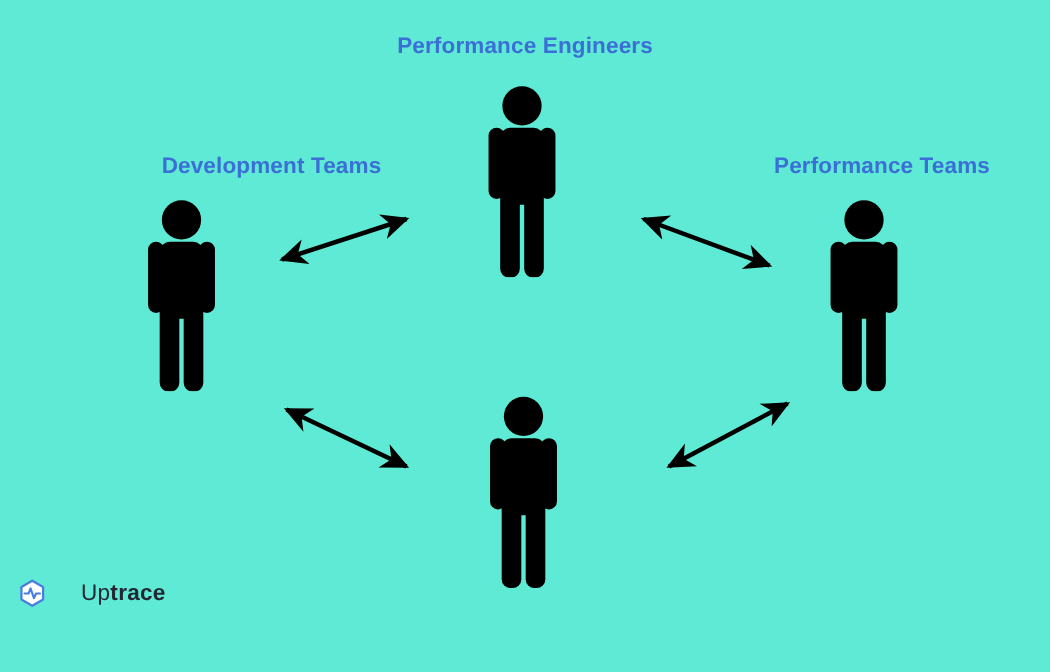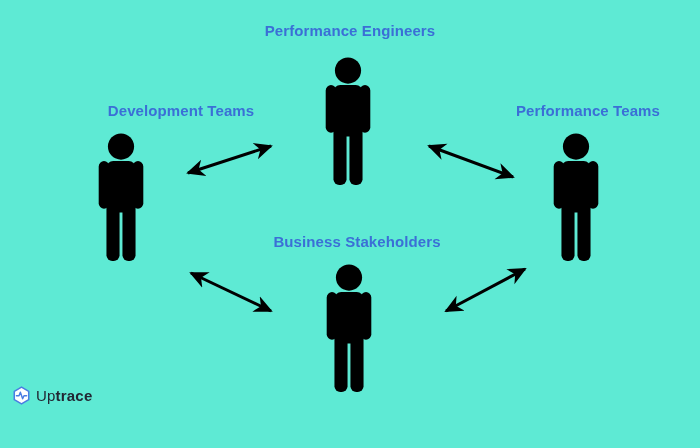--- a/index.html
+++ b/index.html
@@ -35,21 +35,21 @@
     left: 0; top: 0;
     width: 700px;
     height: 448px;
   }
   .footer-logo {
     position: absolute;
     left: 12px;
     top: 386px;
     display: flex;
     align-items: center;
-    gap: 5px;
+    gap: 23px;
   }
   .footer-logo .logo-icon { width: 19px; height: 19px; }
   .footer-logo .logo-text {
     font-size: 15px;
     color: #222733;
     letter-spacing: 0.2px;
   }
   .footer-logo .logo-text .light { font-weight: 400; }
   .footer-logo .logo-text .bold  { font-weight: 700; }
 </style>
@@ -86,21 +86,20 @@
       <line x1="446" y1="311" x2="525" y2="269"></line>
     </g>
   </svg>
 
   <div class="node-label" style="left:350px; top:22px;">Performance Engineers</div>
 
   <div class="node-label" style="left:137px; top:102px;margin-left:44px;">Development Teams</div>
 
   <div class="node-label" style="left:588px; top:102px;">Performance Teams</div>
 
-  <div class="node-label" style="left:357px; top:233px;">Business Stakeholders</div>
 
   <div class="person" style="left:314px; top:57px;">
     <svg viewBox="0 0 70 132">
         <use href="#person-symbol"></use>
       </svg>
   </div>
 
   <div class="person" style="left:87px; top:133px;">
     <svg viewBox="0 0 70 132">
         <use href="#person-symbol"></use>

